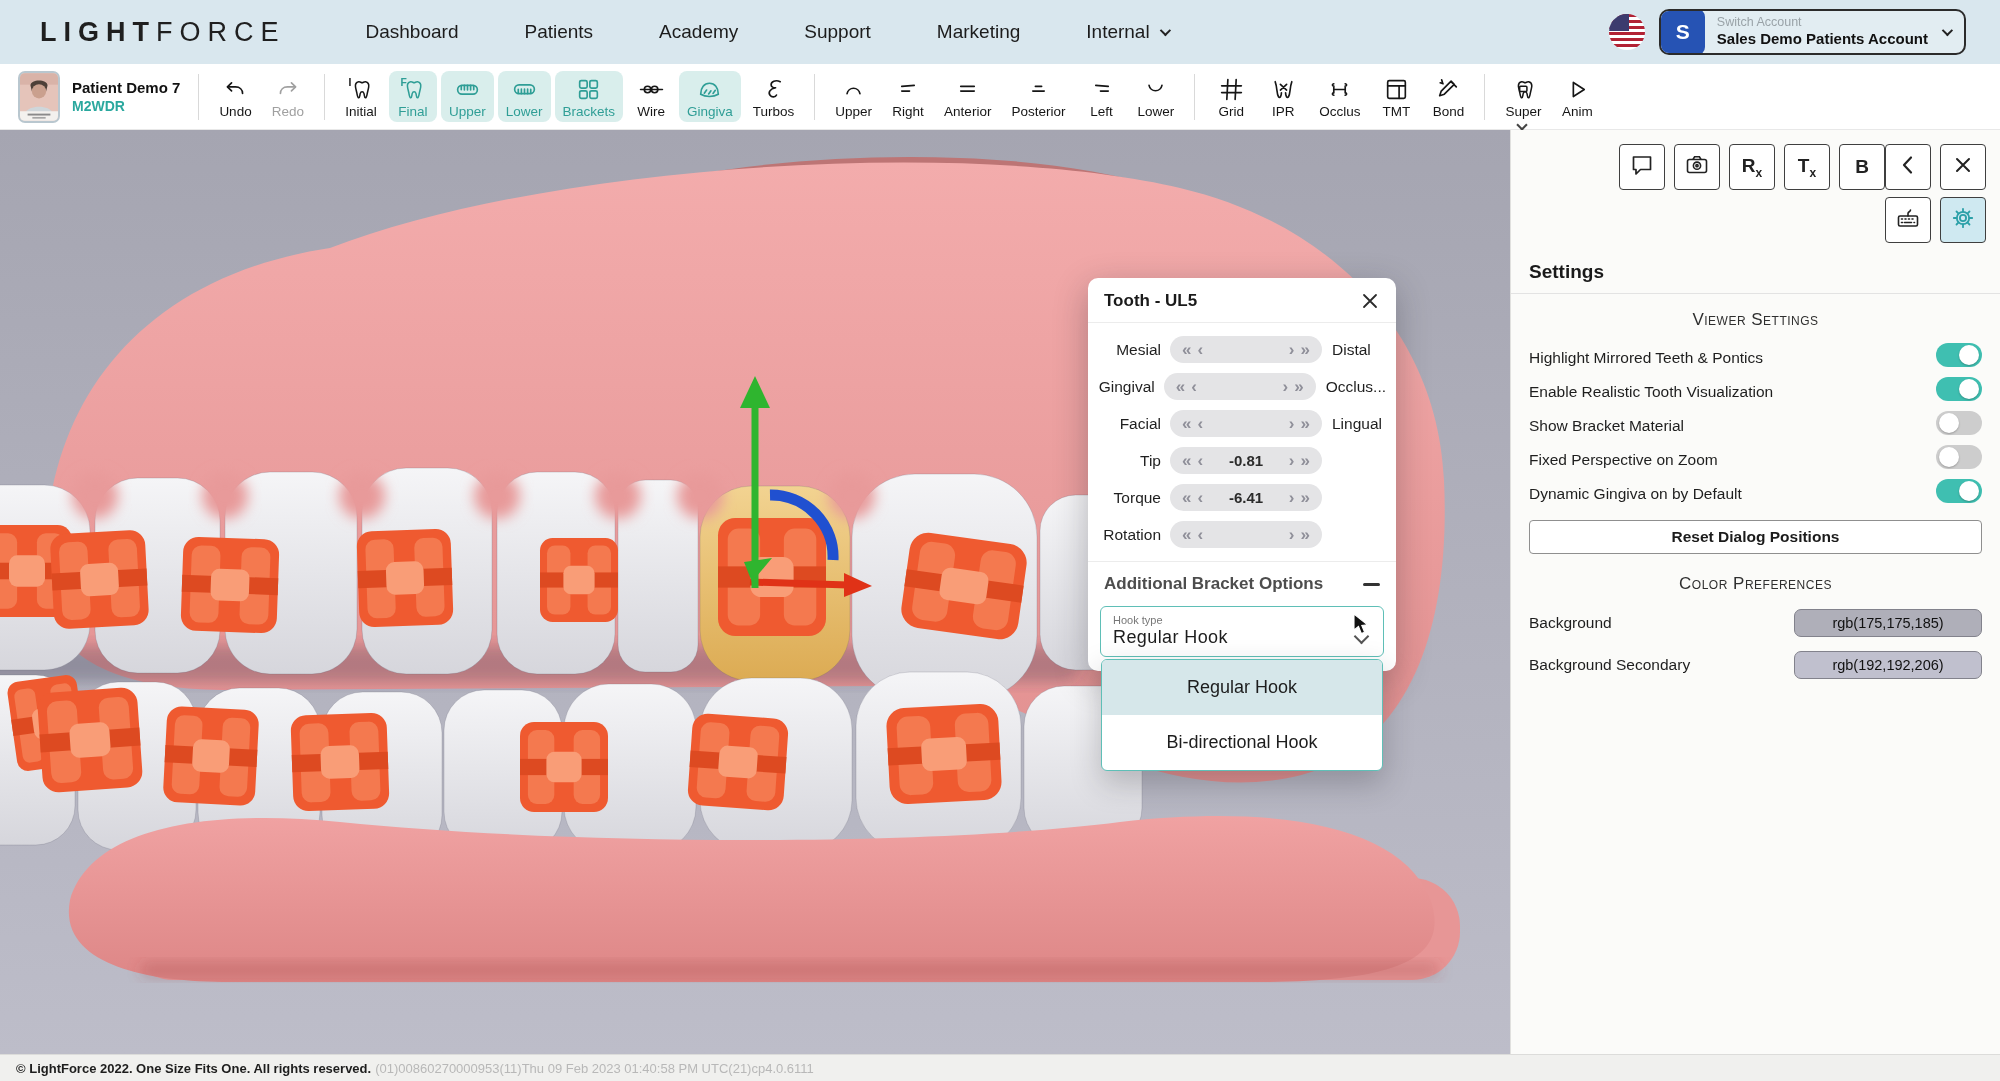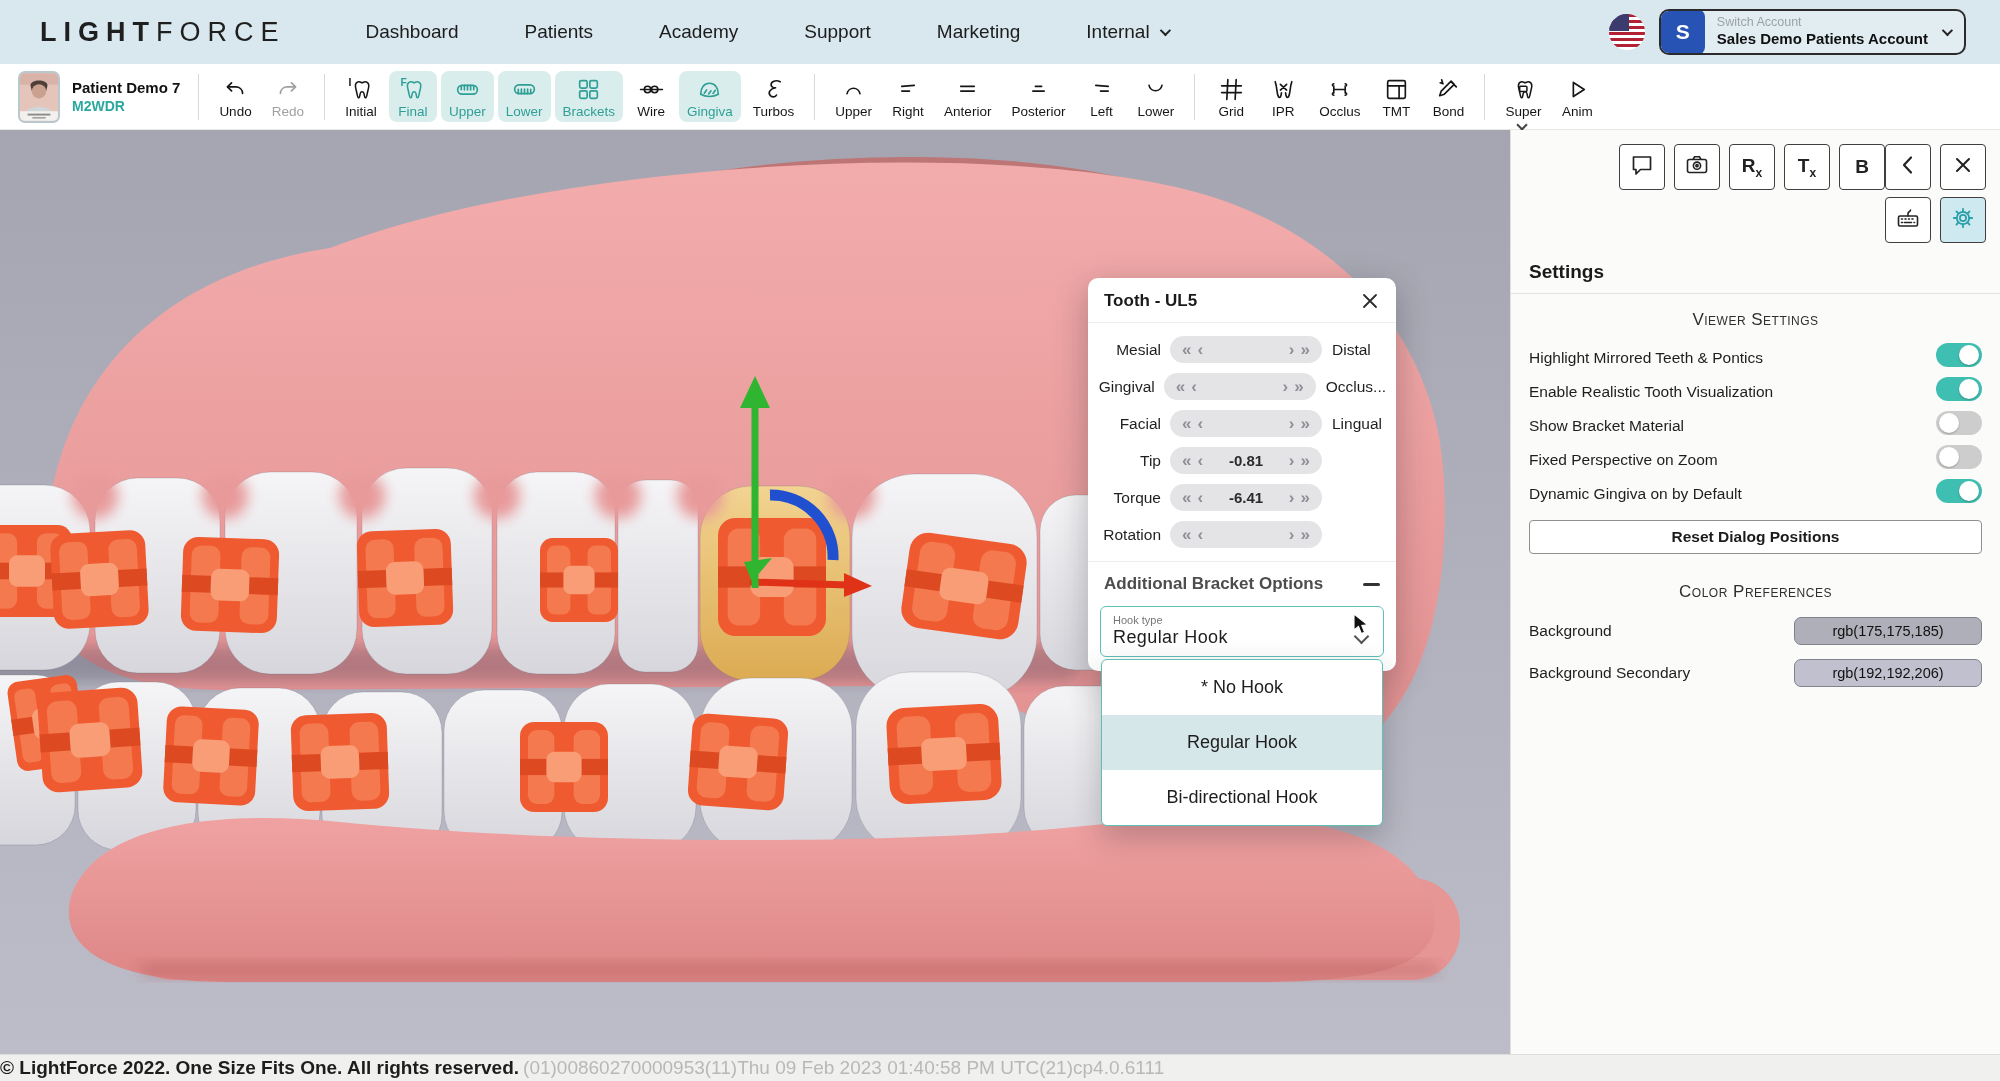--- a/index.html
+++ b/index.html
@@ -86,26 +86,26 @@
   .pbtn.gear-active { background:#cfe9f1; color:#2ba0a8; border-color:#3f3f3f; }
   .panel-title { font-size:19px; font-weight:700; color:#1a1a1a; padding:18px 18px 10px; }
   .panel-divider { height:1px; background:#e3e3e3; }
   .small-caps { font-variant:small-caps; text-align:center; font-size:17px; letter-spacing:.5px; color:#2f2f2f; margin:16px 18px 8px; font-weight:500; }
   .toggle-row { display:flex; align-items:flex-end; justify-content:space-between; padding:5px 18px; }
   .t-label { font-size:15.5px; color:#1e1e1e; }
   .switch { width:46px; height:24px; border-radius:13px; background:#cdcdcd; position:relative; cursor:pointer; flex:0 0 auto; }
   .switch .knob { position:absolute; top:2px; left:3px; width:20px; height:20px; border-radius:50%; background:#fff; box-shadow:0 1px 2px rgba(0,0,0,.25); }
   .switch.on { background:#3fbfb1; }
   .switch.on .knob { left:auto; right:3px; }
-  .reset-btn { display:block; margin:12px 18px 12px; width:calc(100% - 36px); height:34px; background:#fff; border:1px solid #8f8f8f; border-radius:4px; font-size:15.5px; font-weight:700; color:#1b1b1b; cursor:pointer; font-family:inherit; }
+  .reset-btn { display:block; margin:12px 18px 4px; width:calc(100% - 36px); height:34px; background:#fff; border:1px solid #8f8f8f; border-radius:4px; font-size:15.5px; font-weight:700; color:#1b1b1b; cursor:pointer; font-family:inherit; }
   .color-row { display:flex; align-items:center; justify-content:space-between; padding:7px 18px;gap:8px; }
   .color-chip { width:188px; height:28px; border:1px solid #82828c; border-radius:7px; font-size:14.5px; color:#111; cursor:pointer; font-family:inherit; }
 
   
-  .statusbar { height:27px; background:#f0f0ee; border-top:1px solid #dcdcda; display:flex; align-items:center; padding:0 0; font-size:19px; flex:0 0 auto; }
+  .statusbar { height:27px; background:#f0f0ee; border-top:1px solid #dcdcda; display:flex; align-items:center; padding:0 16px; font-size:13px; flex:0 0 auto; }
   .sb-copy { color:#1d1d1d; font-weight:700; }
   .sb-meta { color:#b8b8b8; margin-left:4px; font-weight:400; }
 </style>
 </head>
 <body>
 
 <div class="app">
 
   <div class="topnav">
     <div class="logo"><span class="lt">LIGHT</span><span class="fc">FORCE</span></div>
@@ -637,21 +637,20 @@
           </div>
         <div class="d-sec">
           <span class="d-sec-title">Additional Bracket Options</span>
           <span class="d-minus"></span>
         </div>
         <div class="hook">
           <div class="hook-label">Hook type</div>
           <div class="hook-value">Regular Hook</div>
           <span class="hook-chev"></span>
           <div class="hook-menu" id="hook-menu">
-  <div class="menu-item">* No Hook</div>
   <div class="menu-item selected">Regular Hook</div>
   <div class="menu-item">Bi-directional Hook</div>
             </div>
         </div>
       </div>
 
       <svg class="cursor-arrow" width="22" height="24" viewBox="0 0 22 24">
         <path d="M2 1 L2 17 L6.5 13.5 L9.3 20.5 L12.6 19.2 L9.8 12.4 L15.5 11.8 Z" fill="#111" stroke="#fff" stroke-width="1.1"></path>
       </svg>
     </div>

